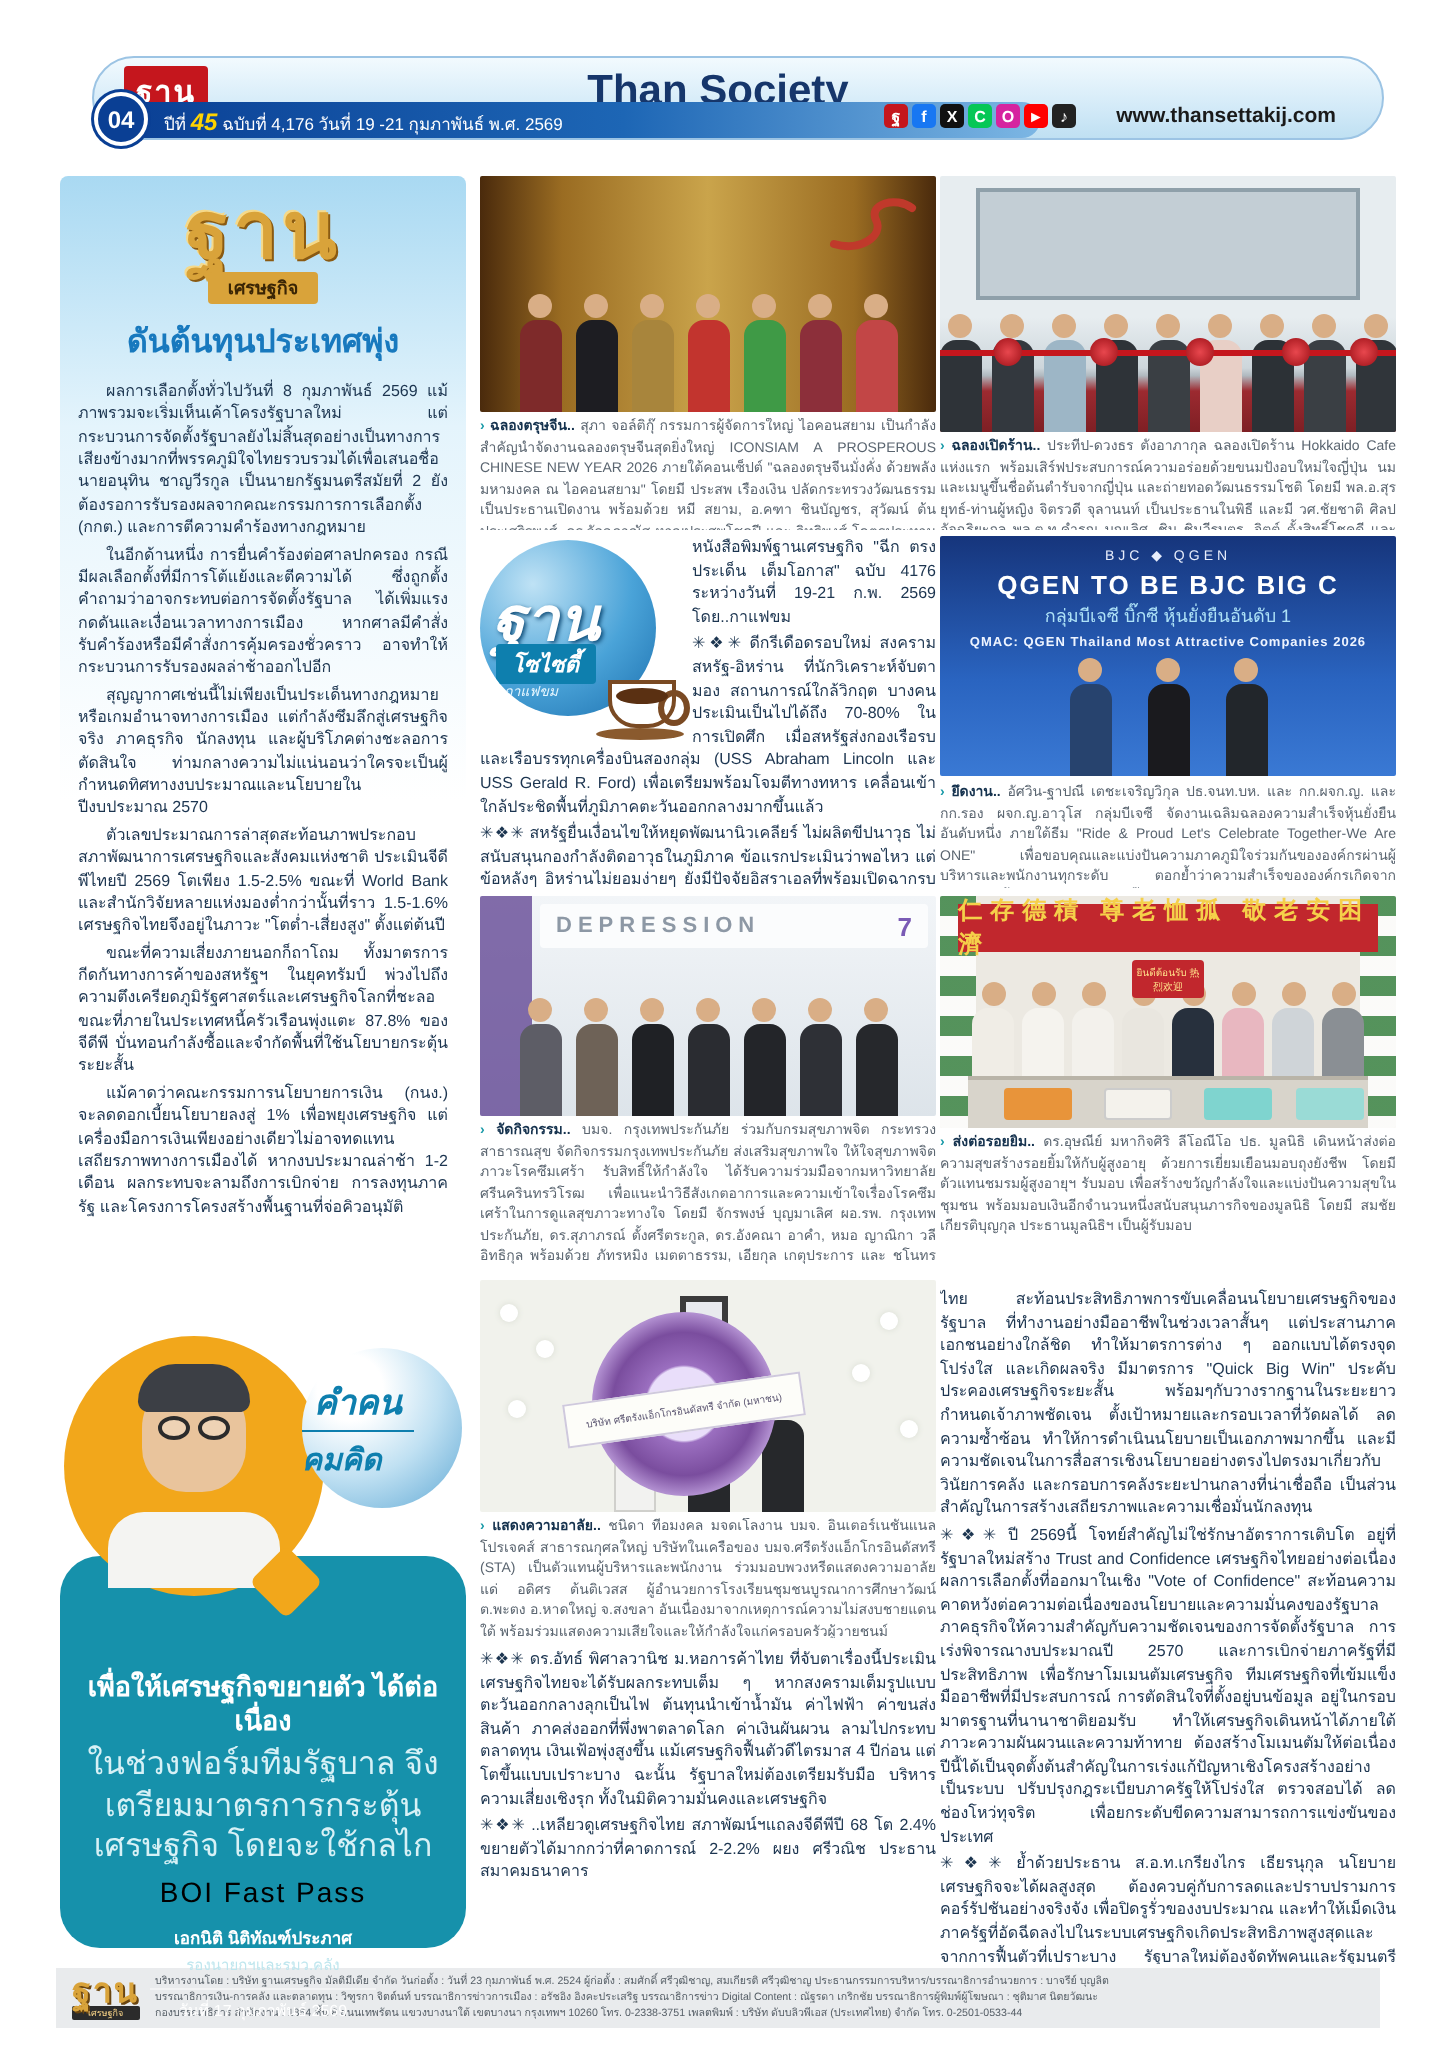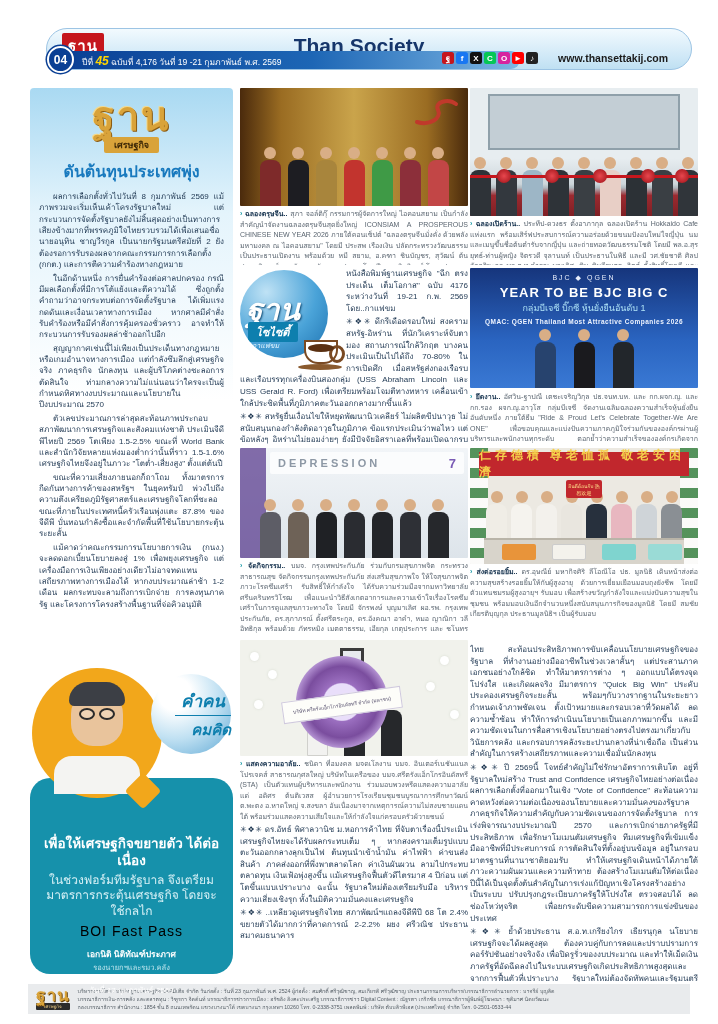--- a/index.html
+++ b/index.html
@@ -35,40 +35,40 @@
   .ed-logo .tab { display:inline-block; background:#d9a33a; color:#3a2505; font-size:9px; font-weight:bold;
     padding:1px 10px; border-radius:2px; margin-top:1px; }
   .ed-headline { text-align:center; font-size:25px; font-weight:bold; color:#0d0d0d; line-height:1.05; }
   .ed-subhead  { text-align:center; font-size:16px; font-weight:bold; color:#1879be; margin:3px 0 7px; }
   .ed-par { font-size:8px; line-height:1.42; color:#1c3550; text-align:justify; text-indent:14px; margin-bottom:2px; }
 
   
   .quote-card { position:absolute; left:30px; top:660px; width:203px; height:318px; }
   .q-badge { position:absolute; right:2px; top:14px; width:80px; height:80px; border-radius:50%;
     background:radial-gradient(circle at 30% 25%, #ffffff 20%, #bfe0f2 55%, #5fa8d4);
-    display:flex; flex-direction:column; align-items:flex-end; justify-content:center; z-index:3; }
+    display:flex; flex-direction:column; align-items:flex-start; justify-content:center; z-index:3; }
   .q-badge .t1 { color:#0e7fae; font-weight:bold; font-style:italic; font-size:17px; border-bottom:1.5px solid #0e7fae; padding:0 6px 1px; }
   .q-badge .t2 { color:#0e7fae; font-weight:bold; font-style:italic; font-size:15px; margin-top:2px; }
   .q-bubble { position:absolute; left:2px; top:8px; width:130px; height:130px; border-radius:50%;
     background:#f2a71b; z-index:2; }
   .q-bubble::after { content:""; position:absolute; right:6px; bottom:-6px; width:26px; height:26px;
     background:#f2a71b; transform:rotate(45deg); border-radius:4px; }
   .q-face { position:absolute; left:50%; top:14px; transform:translateX(-50%); width:96px; height:112px; overflow:hidden; }
   .q-head { position:absolute; left:50%; top:6px; transform:translateX(-50%); width:52px; height:58px;
     background:#e9c49c; border-radius:26px 26px 22px 22px; }
   .q-hair { position:absolute; left:50%; top:0; transform:translateX(-50%); width:56px; height:24px;
     background:#3c3f45; border-radius:28px 28px 8px 8px; }
   .q-glasses { position:absolute; left:50%; top:26px; transform:translateX(-50%); display:flex; gap:4px; }
   .q-glasses i { width:16px; height:12px; border:2.5px solid #2b2b2b; border-radius:50%; background:rgba(255,255,255,.25); }
   .q-shirt { position:absolute; left:50%; bottom:0; transform:translateX(-50%); width:86px; height:38px;
     background:#f4f4f2; border-radius:18px 18px 0 0; }
   .teal-box { position:absolute; left:0; top:118px; width:203px; height:196px; background:#1691ab;
     border-radius:20px; padding:58px 12px 10px; text-align:center; color:#fff; z-index:1; }
   .tq-bold { font-size:13.5px; font-weight:bold; line-height:1.25; }
-  .tq-rest { font-size:12px; color:#d7f1f6; line-height:1.3; margin-top:3px; }
+  .tq-rest { font-size:16px; color:#d7f1f6; line-height:1.3; margin-top:3px; }
   .tq-brand { font-size:14px; color:#000000; letter-spacing:1px; margin-top:3px; }
   .tq-name { font-size:8.5px; font-weight:bold; margin-top:8px; }
   .tq-title { font-size:7.5px; color:#bfe6ee; }
   .tq-date { font-size:8px; margin-top:6px; padding-top:4px; border-top:1px solid rgba(255,255,255,.45);
     display:inline-block; padding-left:14px; padding-right:14px; }
 
   
   .photo { position:absolute; overflow:hidden; border-radius:1px; }
   .people-row { position:absolute; bottom:0; left:0; right:0; display:flex; justify-content:center;
     gap:7px; align-items:flex-end; }
@@ -417,21 +417,21 @@
     <div class="rosette" style="left:90%"></div>
   </div>
   <div class="caption" style="left:470px; top:219px; width:228px; height:46px;">
     <span class="arrow">› </span>
     <span class="lead">ฉลองเปิดร้าน..</span>
     <span>ประทีป-ดวงธร ตั้งอาภากุล ฉลองเปิดร้าน Hokkaido Cafe แห่งแรก พร้อมเสิร์ฟประสบการณ์ความอร่อยด้วยขนมปังอบใหม่ใจญี่ปุ่น นม และเมนูขึ้นชื่อต้นตำรับจากญี่ปุ่น และถ่ายทอดวัฒนธรรมโชติ โดยมี พล.อ.สุรยุทธ์-ท่านผู้หญิง จิตรวดี จุลานนท์ เป็นประธานในพิธี และมี วศ.ชัยชาติ ศิลปอัจฉริยะกุล พล.ต.ท.คำรณ บุญเลิศ, ชิน ชินวีรบุตร, จิตต์ ตั้งสิทธิ์โชคดี และ สิมชัย งามวงศ์มาศ ร่วมในพิธีเปิดร้องหน่อ สาขา 10</span>
   </div>
 
   <div class="photo ph-bjc" style="left:470px; top:268px; width:228px; height:120px;">
     <div class="bjc-logos">BJC ◆ QGEN</div>
-    <div class="bjc-title">YEAR TO BE BJC BIG C</div>
+    <div class="bjc-title">QGEN TO BE BJC BIG C</div>
     <div class="bjc-sub">กลุ่มบีเจซี บิ๊กซี หุ้นยั่งยืนอันดับ 1</div>
     <div class="bjc-foot">QMAC: QGEN Thailand Most Attractive Companies 2026</div>
     <div class="people-row" style="gap:18px;">
       <div class="person">
           <div class="head"></div>
           <div class="torso" style="background:#27436e"></div>
         </div>
       <div class="person">
           <div class="head"></div>
           <div class="torso" style="background:#1a1a1e"></div>

